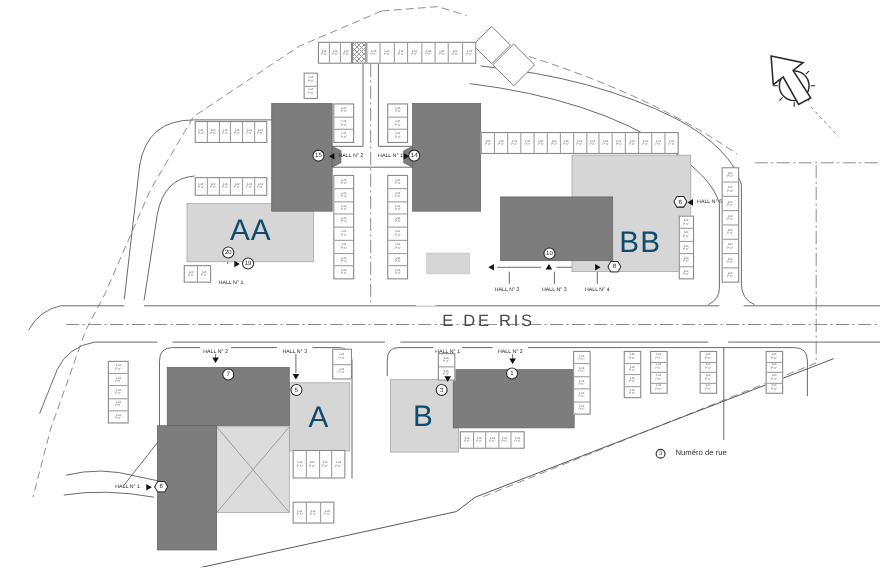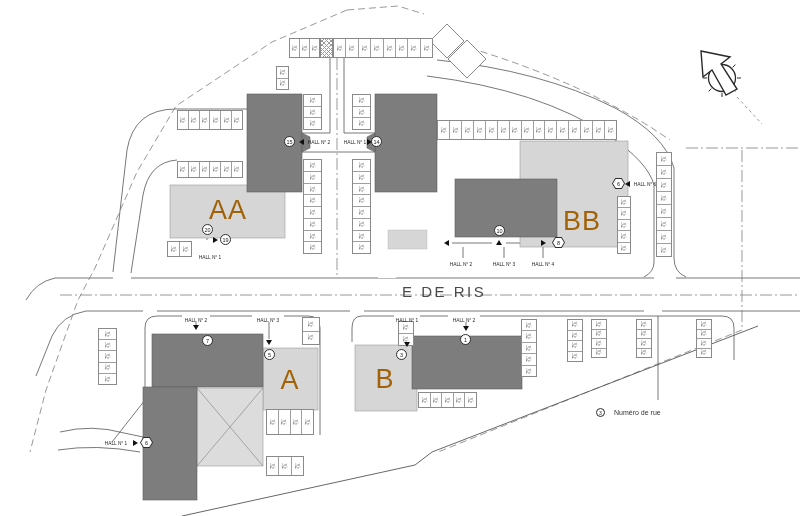--- a/index.html
+++ b/index.html
@@ -14,21 +14,21 @@
   .cell{flex:1;overflow:hidden;display:flex;align-items:center;justify-content:center;}
   .strip.h .cell{border-right:0.6px solid #9f9f9f;}
   .strip.h .cell:last-child{border-right:none;}
   .strip.v .cell{border-bottom:0.6px solid #9f9f9f;}
   .strip.v .cell:last-child{border-bottom:none;}
   .cell .t{font-size:6px;line-height:1.05;transform:scale(.5);transform-origin:center center;color:#555;text-align:center;white-space:nowrap;}
   .hatch{position:absolute;border:0.6px solid #8a8a8a;box-sizing:border-box;background:
     repeating-linear-gradient(45deg,#9a9a9a 0 .6px,transparent .6px 3px),
     repeating-linear-gradient(-45deg,#9a9a9a 0 .6px,transparent .6px 3px);}
   .hall{position:absolute;font-size:6px;color:#1f1f1f;white-space:nowrap;transform:translateX(-50%) scale(.8);}
-  .big{position:absolute;font-size:27px;color:#a16207;transform:translate(-50%,-50%);letter-spacing:1px;}
+  .big{position:absolute;font-size:27px;color:#0c4a6e;transform:translate(-50%,-50%);letter-spacing:1px;}
   .mk{position:absolute;width:11px;height:11px;border:0.8px solid #2e2e2e;border-radius:50%;background:#fff;
       font-size:5.5px;color:#1c1c1c;display:flex;align-items:center;justify-content:center;box-sizing:border-box;}
   .hex{position:absolute;width:13px;height:11px;background:#2e2e2e;
        clip-path:polygon(25% 0,75% 0,100% 50%,75% 100%,25% 100%,0 50%);
        display:flex;align-items:center;justify-content:center;}
   .hex i{position:absolute;inset:1px;background:#fff;clip-path:polygon(25% 0,75% 0,100% 50%,75% 100%,25% 100%,0 50%);}
   .hex b{position:relative;font-size:5.5px;font-weight:400;font-style:normal;color:#1c1c1c;}
   .tr{position:absolute;width:0;height:0;}
   .tr.l{border-top:3px solid transparent;border-bottom:3px solid transparent;border-right:5px solid #111;}
   .tr.r{border-top:3px solid transparent;border-bottom:3px solid transparent;border-left:5px solid #111;}

